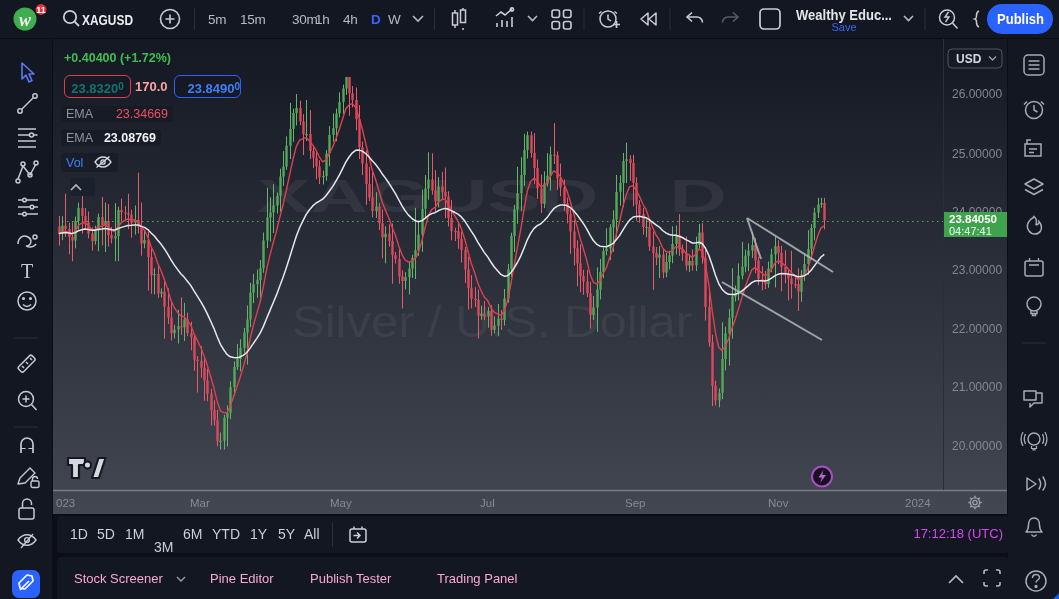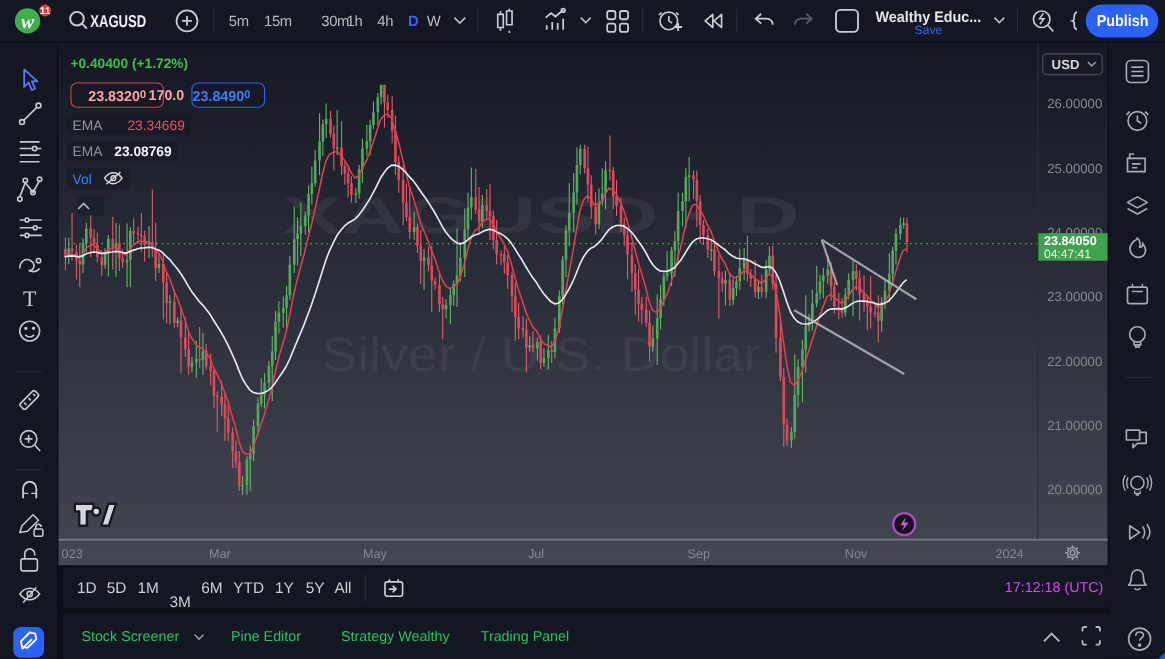--- a/index.html
+++ b/index.html
@@ -279,23 +279,23 @@
   </g>
   <g fill="none" stroke="#9a9da6" stroke-width="1.3">
     <circle cx="975" cy="502.5" r="2.2"></circle>
     <circle cx="975" cy="502.5" r="4.6"></circle>
     <g stroke-width="1.5">
       <path d="M975 495.7v2.4M975 506.9v2.4M968.2 502.5h2.4M979.4 502.5h2.4M970.2 497.7l1.7 1.7M978.1 505.6l1.7 1.7M979.8 497.7l-1.7 1.7M971.9 505.6l-1.7 1.7"></path>
     </g>
   </g>
 </svg>
 <div class="leg" style="left:11px;top:12px;font-size:12.5px;font-weight:bold;color:#3fbf4f">+0.40400 (+1.72%)</div>
-<div class="leg" style="left:11px;top:36px;width:85px;height:23px;border:1px solid #d8404f;border-radius:6px;background:rgba(19,23,34,.45);color:#fca5a5;font-size:13px;font-weight:bold;text-align:center;line-height:21px">23.8320<span style="font-size:10px;vertical-align:3px">0</span></div>
+<div class="leg" style="left:11px;top:36px;width:67px;height:23px;border:1px solid #d8404f;border-radius:6px;background:rgba(19,23,34,.45);color:#0f766e;font-size:13px;font-weight:bold;text-align:center;line-height:21px">23.8320<span style="font-size:10px;vertical-align:3px">0</span></div>
 <div class="leg" style="left:82px;top:40px;font-size:13px;font-weight:bold;color:#fca5a5">170.0</div>
-<div class="leg" style="left:121px;top:36px;width:67px;height:23px;border:1px solid #2962ff;border-radius:6px;background:rgba(19,23,34,.45);color:#3b80f7;font-size:13px;font-weight:bold;text-align:left;line-height:21px">23.8490<span style="font-size:10px;vertical-align:3px">0</span></div>
+<div class="leg" style="left:121px;top:36px;width:67px;height:23px;border:1px solid #2962ff;border-radius:6px;background:rgba(19,23,34,.45);color:#3b80f7;font-size:13px;font-weight:bold;text-align:right;line-height:21px">23.8490<span style="font-size:10px;vertical-align:3px">0</span></div>
 <div class="leg" style="left:8px;top:67px;background:rgba(19,23,34,.55);border-radius:3px;padding:1px 5px;font-size:12.5px;color:#9094a0">EMA <span style="color:#ef4f5e;font-weight:normal;margin-left:20px">23.34669</span></div>
 <div class="leg" style="left:8px;top:91px;background:rgba(19,23,34,.55);border-radius:3px;padding:1px 5px;font-size:12.5px;color:#9094a0">EMA <span style="color:#f2f3f7;font-weight:bold;margin-left:8px">23.08769</span></div>
 <div class="leg" style="left:8px;top:114px;background:rgba(19,23,34,.55);border-radius:3px;padding:2px 5px;font-size:12.5px;color:#3b82f6">Vol
 <svg width="20" height="14" viewBox="0 0 20 14" style="vertical-align:-2px;margin-left:6px;display:inline-block">
           <g fill="none" stroke="#d5d8e0" stroke-width="1.3">
             <path d="M2 7c2.5-3.5 5-5 8-5s5.5 1.5 8 5c-2.5 3.5-5 5-8 5s-5.5-1.5-8-5z"></path>
             <circle cx="10" cy="7" r="2.2"></circle>
             <path d="M3.5 12.5L16.5 1.5"></path>
           </g>
         </svg></div>
@@ -320,27 +320,27 @@
   <svg width="22" height="22" viewBox="0 0 22 22" style="position:absolute;left:290px;top:8px">
         <g fill="none" stroke="#cccfd7" stroke-width="1.5">
           <rect x="3" y="5" width="16" height="13" rx="2"></rect>
           <path d="M7 5V2.5M15 5V2.5"></path>
           <path d="M6.5 11.5h6M10 8.5l3 3-3 3"></path>
         </g>
       </svg>
   <span style="position:absolute;right:6px;top:10px;font-size:13px;color:#d946ef">17:12:18 (UTC)</span>
 </div>
 <div id="bpanel"></div>
-<div style="position:absolute;top:557px;left:57px;width:952px;height:42px;font-size:13px;color:#22c55e">
+<div style="position:absolute;top:557px;left:57px;width:952px;height:42px;font-size:13px;color:#f9a8d4">
   <span style="position:absolute;left:17px;top:14px">Stock Screener</span>
   <svg width="10" height="7" viewBox="0 0 10 7" style="position:absolute;left:119px;top:19px">
         <path d="M1 1l4 4 4-4" stroke="#9a9da6" stroke-width="1.4" fill="none"></path>
       </svg>
   <span style="position:absolute;left:153px;top:14px">Pine Editor</span>
-  <span style="position:absolute;left:253px;top:14px">Strategy Wealthy</span>
+  <span style="position:absolute;left:253px;top:14px">Publish Tester</span>
   <span style="position:absolute;left:380px;top:14px">Trading Panel</span>
   <svg width="18" height="12" viewBox="0 0 18 12" style="position:absolute;left:890px;top:16px">
         <path d="M2 10l7-7 7 7" stroke="#b6b9c1" stroke-width="1.7" fill="none"></path>
       </svg>
   <svg width="20" height="20" viewBox="0 0 20 20" style="position:absolute;left:925px;top:11px">
         <g fill="none" stroke="#b6b9c1" stroke-width="1.6">
           <path d="M2 6V4a2 2 0 012-2h2M14 2h2a2 2 0 012 2v2M18 14v2a2 2 0 01-2 2h-2M6 18H4a2 2 0 01-2-2v-2"></path>
         </g>
       </svg>
 </div>

